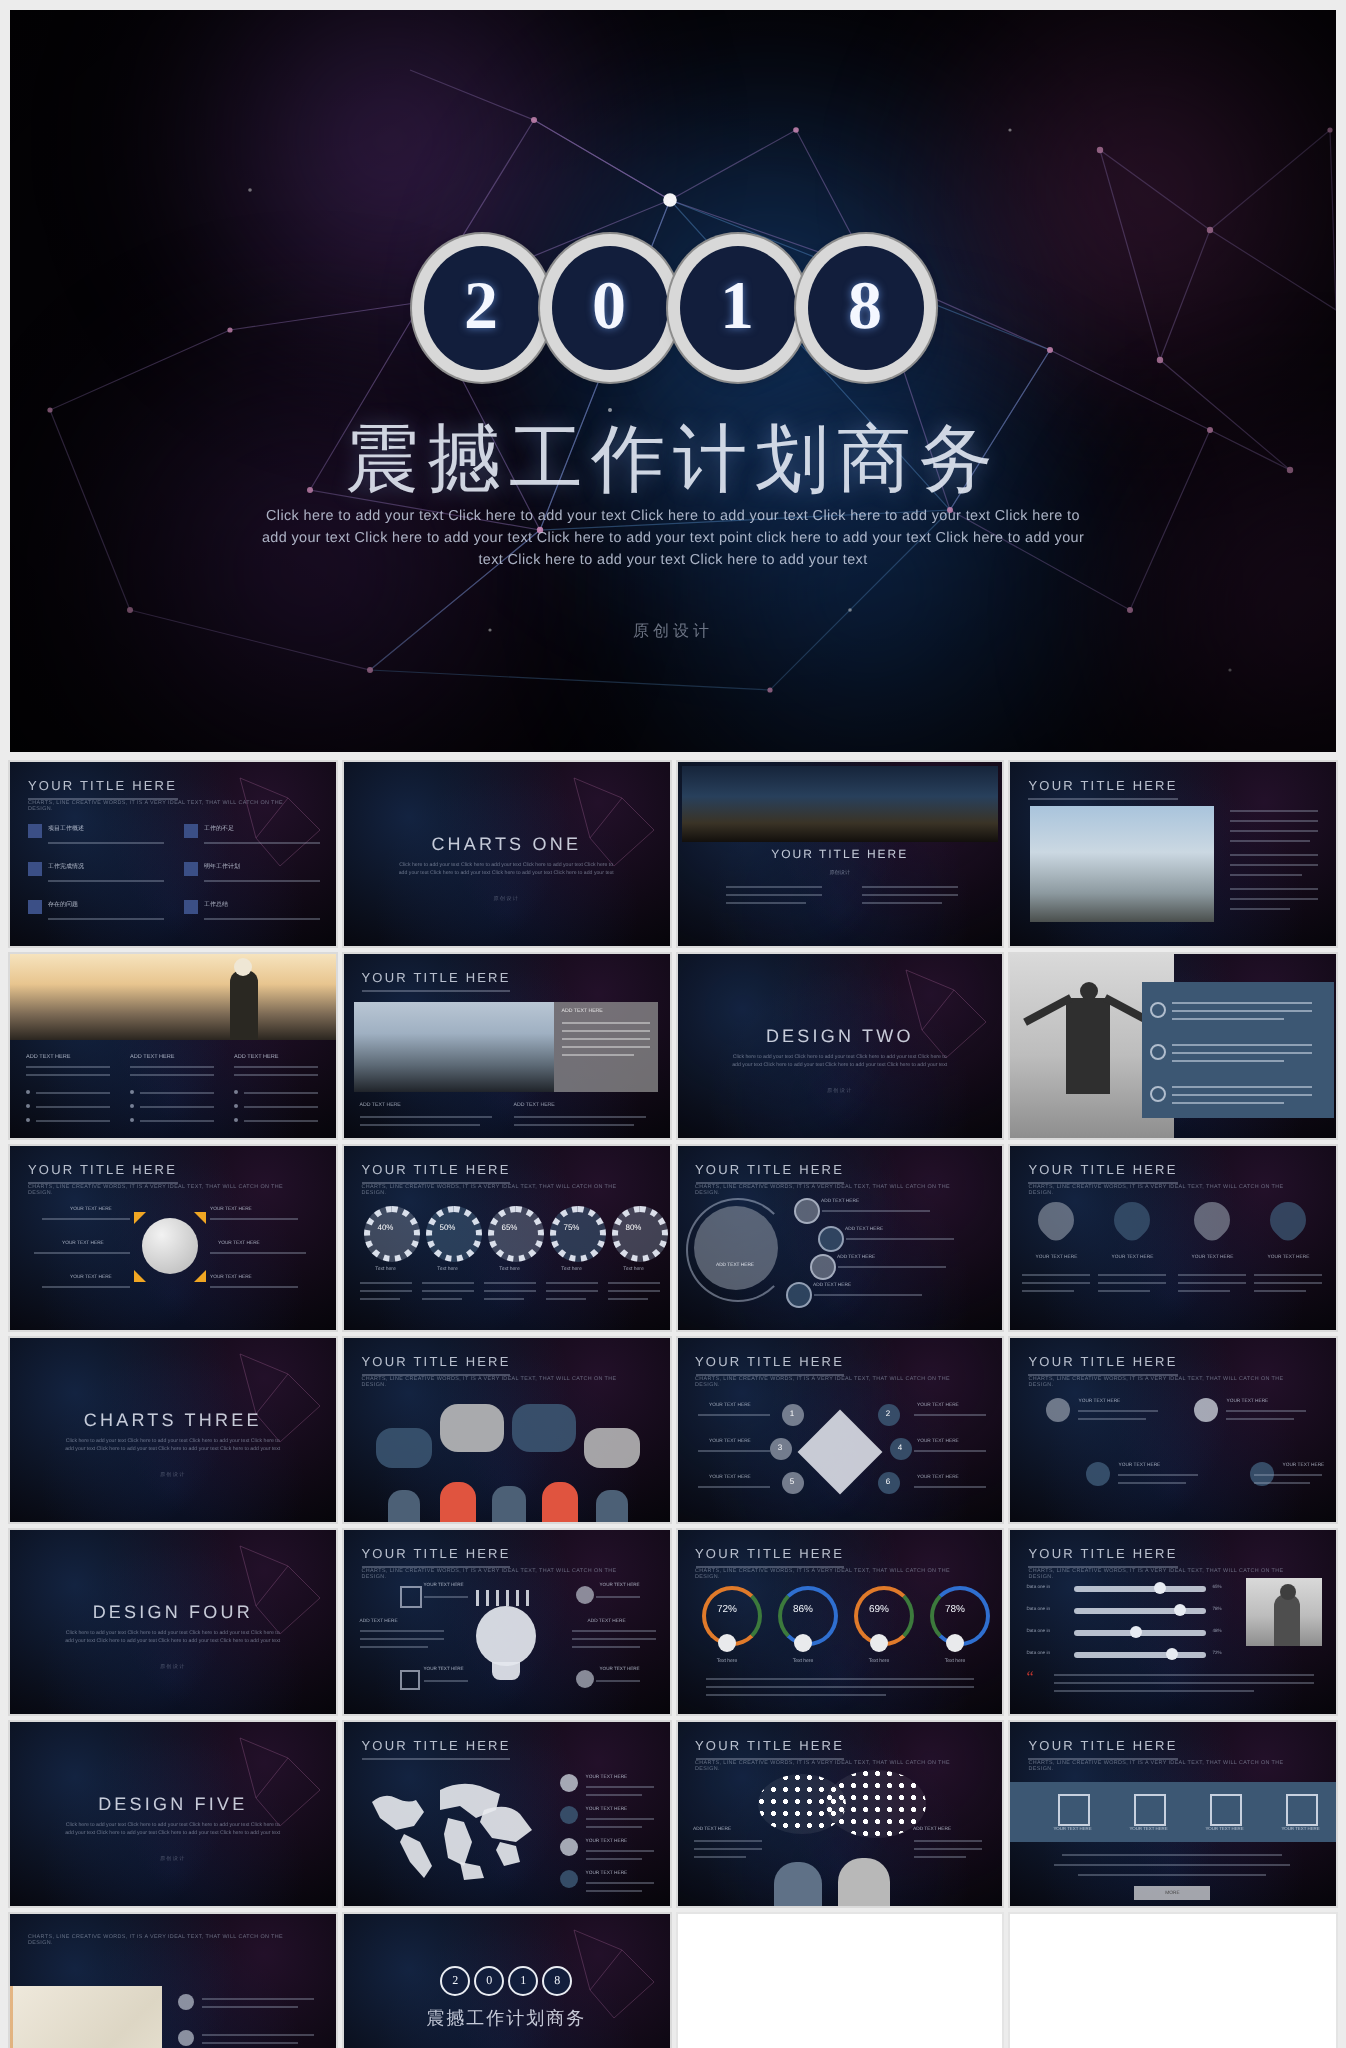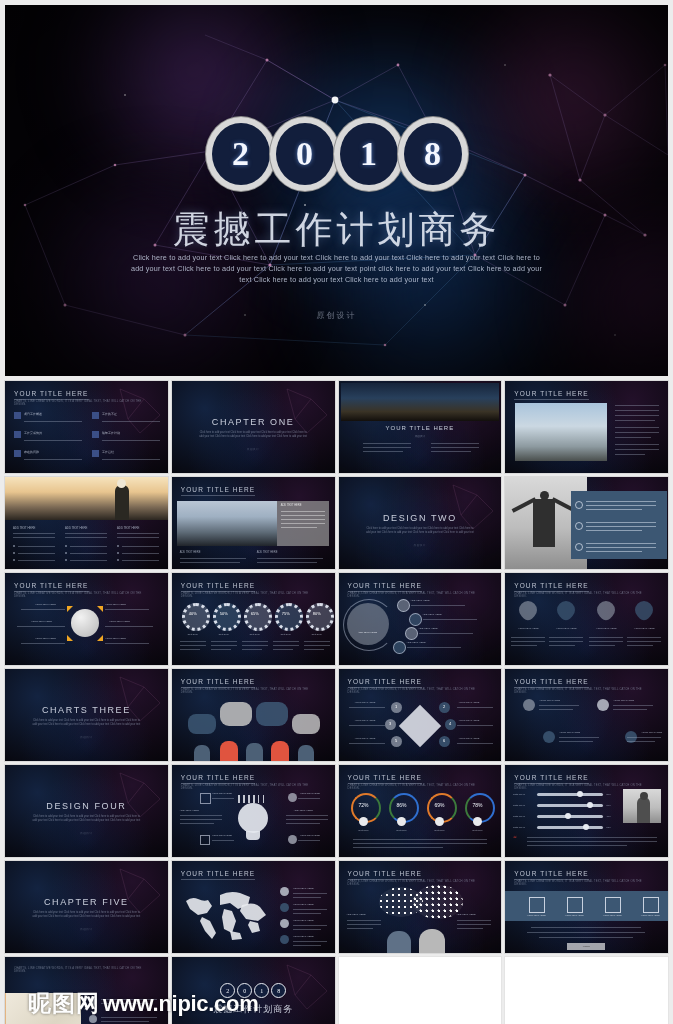--- a/index.html
+++ b/index.html
@@ -253,21 +253,21 @@
       </div>
 
       <div class="thumb">
         <div class="tb tstars"></div>
         <svg class="tline" viewBox="0 0 50 58">
             <g stroke="rgba(200,120,180,.5)" stroke-width=".5" fill="none">
               <path d="M6 4 L30 14 L14 34 Z"></path>
               <path d="M30 14 L46 30 L26 48 L14 34"></path>
             </g>
           </svg>
-        <div class="tcenter">CHAPTER ONE</div>
+        <div class="tcenter">CHARTS ONE</div>
         <div class="tcenter-sub">Click here to add your text Click here to add your text Click here to add your text Click here to add your text Click here to add your text Click here to add your text Click here to add your text</div>
         <div class="tcenter-credit">原创设计</div>
       </div>
 
       <div class="thumb">
         <div class="tb tstars"></div>
         <div class="photo city-night" style="left:2px;top:2px;width:158.75px;height:38px;"></div>
         <div style="position:absolute;left:0;right:0;top:44px;text-align:center;font-size:6px;letter-spacing:1px;color:rgba(225,231,243,.85);">YOUR TITLE HERE</div>
         <div style="position:absolute;left:0;right:0;top:53px;text-align:center;font-size:2.6px;color:rgba(175,185,205,.6);">原创设计</div>
         <div class="txtline" style="left:24px;top:62px;width:48px;"></div>
@@ -682,21 +682,21 @@
     <div class="row">
 
       <div class="thumb">
         <div class="tb tstars"></div>
         <svg class="tline" viewBox="0 0 50 58">
             <g stroke="rgba(200,120,180,.5)" stroke-width=".5" fill="none">
               <path d="M6 4 L30 14 L14 34 Z"></path>
               <path d="M30 14 L46 30 L26 48 L14 34"></path>
             </g>
           </svg>
-        <div class="tcenter">CHAPTER FIVE</div>
+        <div class="tcenter">DESIGN FIVE</div>
         <div class="tcenter-sub">Click here to add your text Click here to add your text Click here to add your text Click here to add your text Click here to add your text Click here to add your text Click here to add your text</div>
         <div class="tcenter-credit">原创设计</div>
       </div>
 
       <div class="thumb">
         <div class="tb tstars"></div>
         <div class="ttitle">YOUR TITLE HERE</div>
         <svg style="position:absolute;left:8px;top:26px;width:92px;height:54px;" viewBox="0 0 92 54">
           <g fill="rgba(232,234,238,.9)">
             <path d="M6 14 q6-5 12-2 t10 1 l4 6 -5 7 -9 2 -8-6 z"></path>
@@ -804,19 +804,15 @@
         <div style="position:absolute;left:0;right:0;top:46px;text-align:center;font-size:9px;letter-spacing:1px;color:rgba(228,233,244,.85);">震撼工作计划商务</div>
       </div>
 
       <div class="thumb" style="background:#ffffff;box-shadow:0 0 0 1px #e4e4e4;"></div>
 
       <div class="thumb" style="background:#ffffff;box-shadow:0 0 0 1px #e4e4e4;"></div>
     </div>
 
   </div>
 
-  <div class="watermark">
-    <span class="wm-cn">昵图网</span>
-    <span class="wm-url">www.nipic.com</span>
-  </div>
 
 
 </div>
 
 </body></html>

